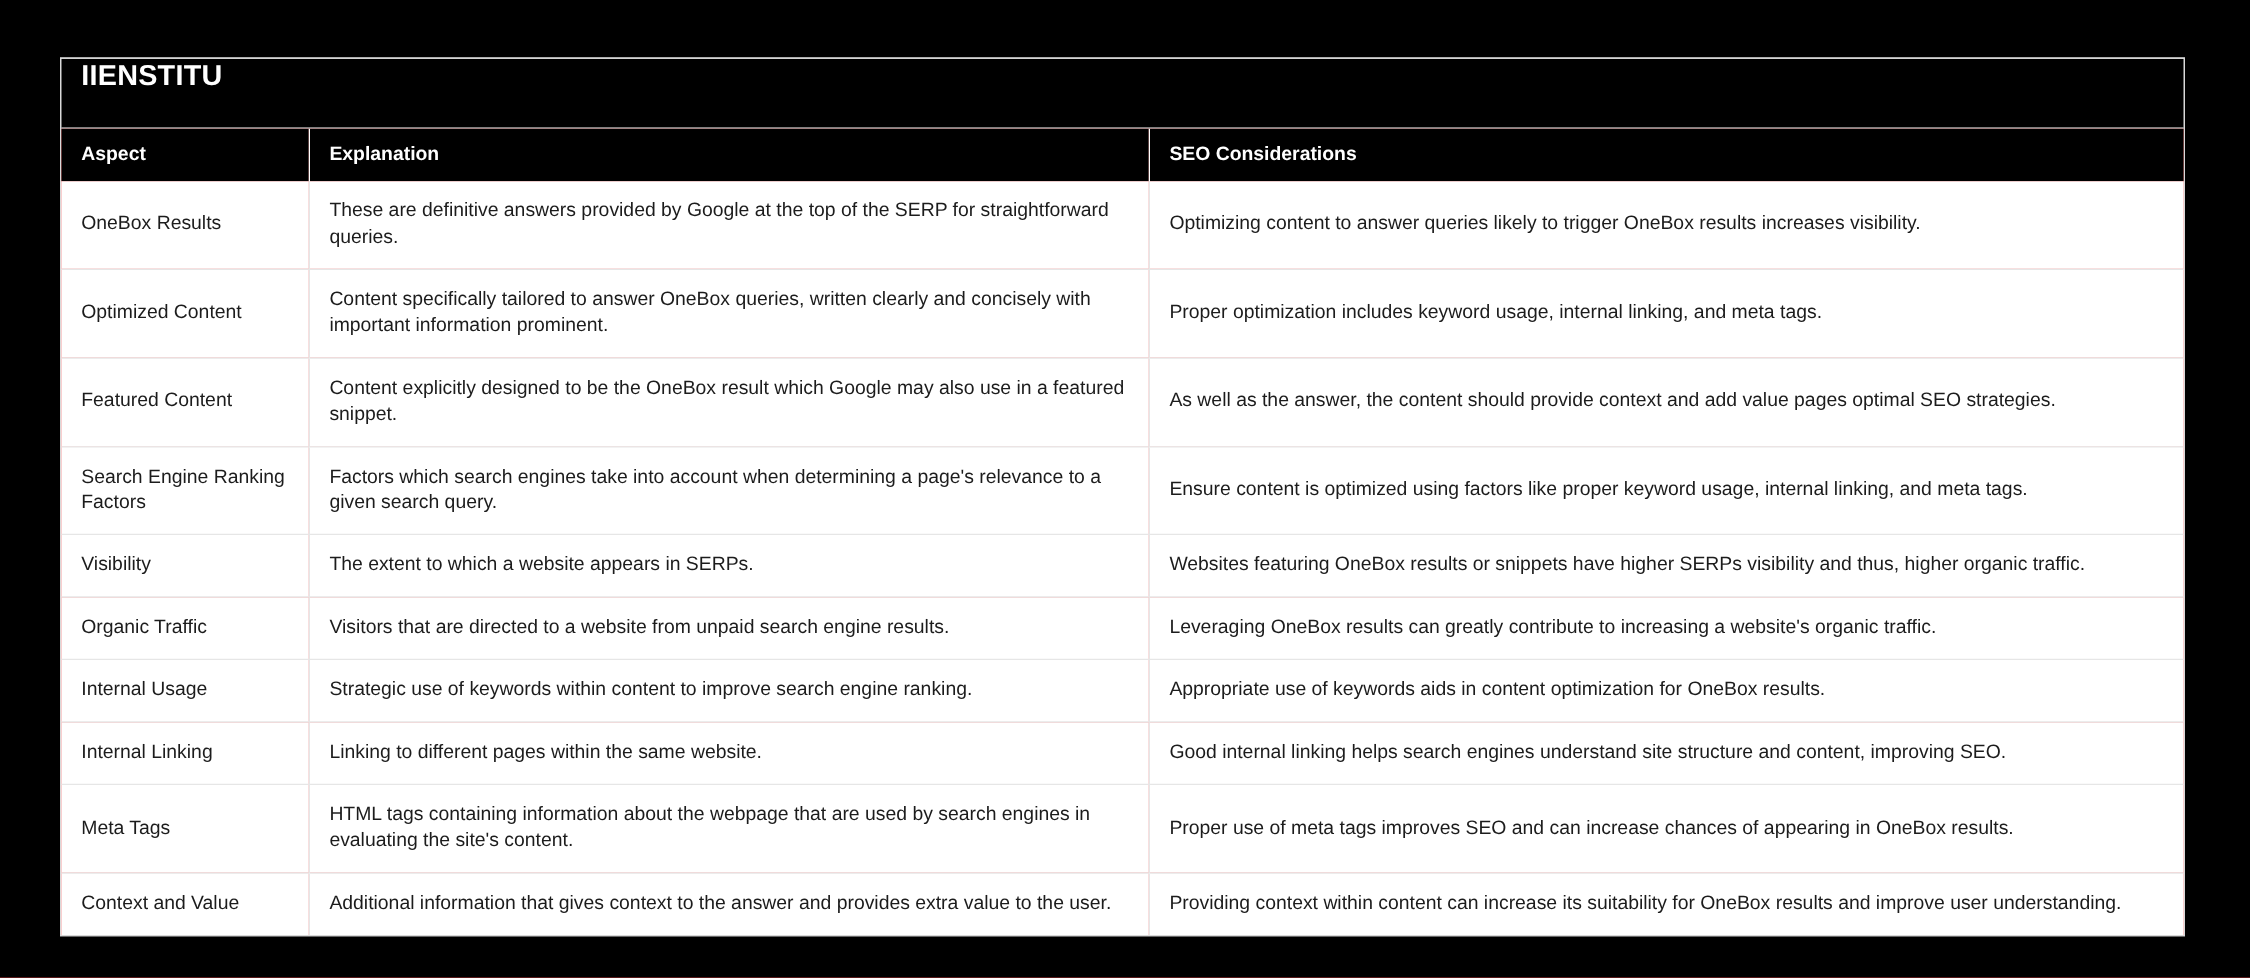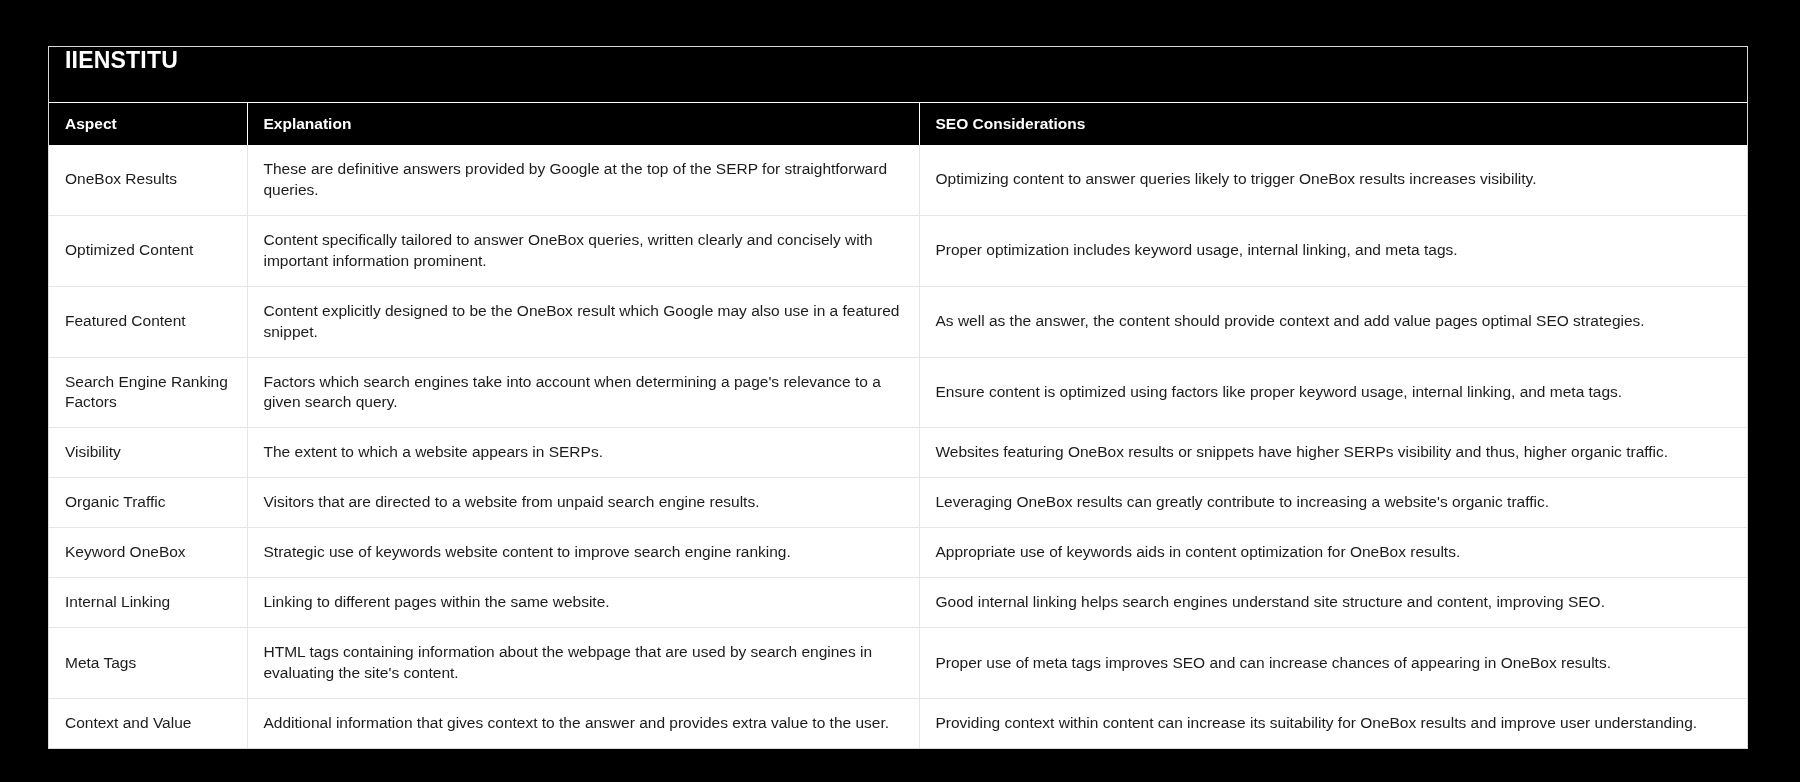--- a/index.html
+++ b/index.html
@@ -139,22 +139,22 @@
           <td>Visibility</td>
           <td>The extent to which a website appears in SERPs.</td>
           <td>Websites featuring OneBox results or snippets have higher SERPs visibility and thus, higher organic traffic.</td>
         </tr>
         <tr>
           <td>Organic Traffic</td>
           <td>Visitors that are directed to a website from unpaid search engine results.</td>
           <td>Leveraging OneBox results can greatly contribute to increasing a website's organic traffic.</td>
         </tr>
         <tr>
-          <td>Keyword OneBox</td>
-          <td>Strategic use of keywords website content to improve search engine ranking.</td>
+          <td>Internal Usage</td>
+          <td>Strategic use of keywords within content to improve search engine ranking.</td>
           <td>Appropriate use of keywords aids in content optimization for OneBox results.</td>
         </tr>
         <tr>
           <td>Internal Linking</td>
           <td>Linking to different pages within the same website.</td>
           <td>Good internal linking helps search engines understand site structure and content, improving SEO.</td>
         </tr>
         <tr>
           <td>Meta Tags</td>
           <td>HTML tags containing information about the webpage that are used by search engines in evaluating the site's content.</td>

